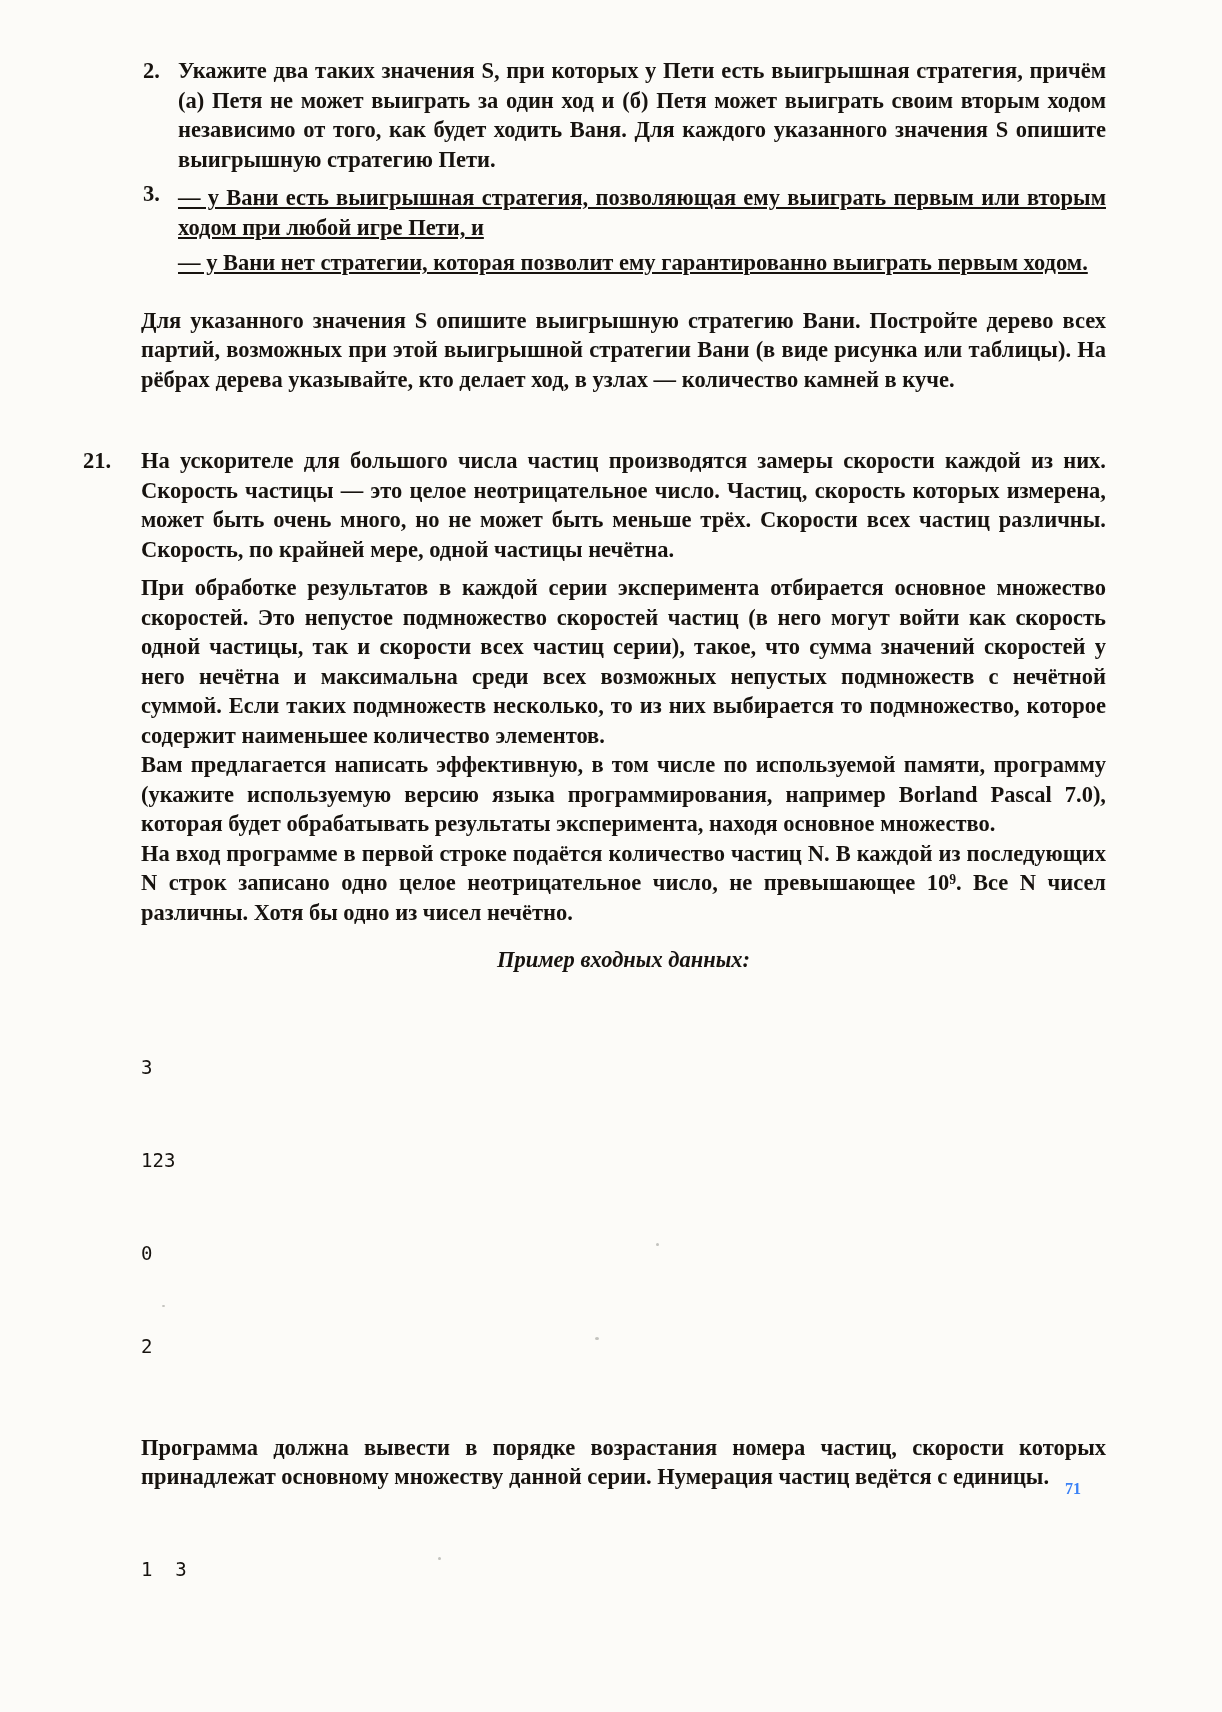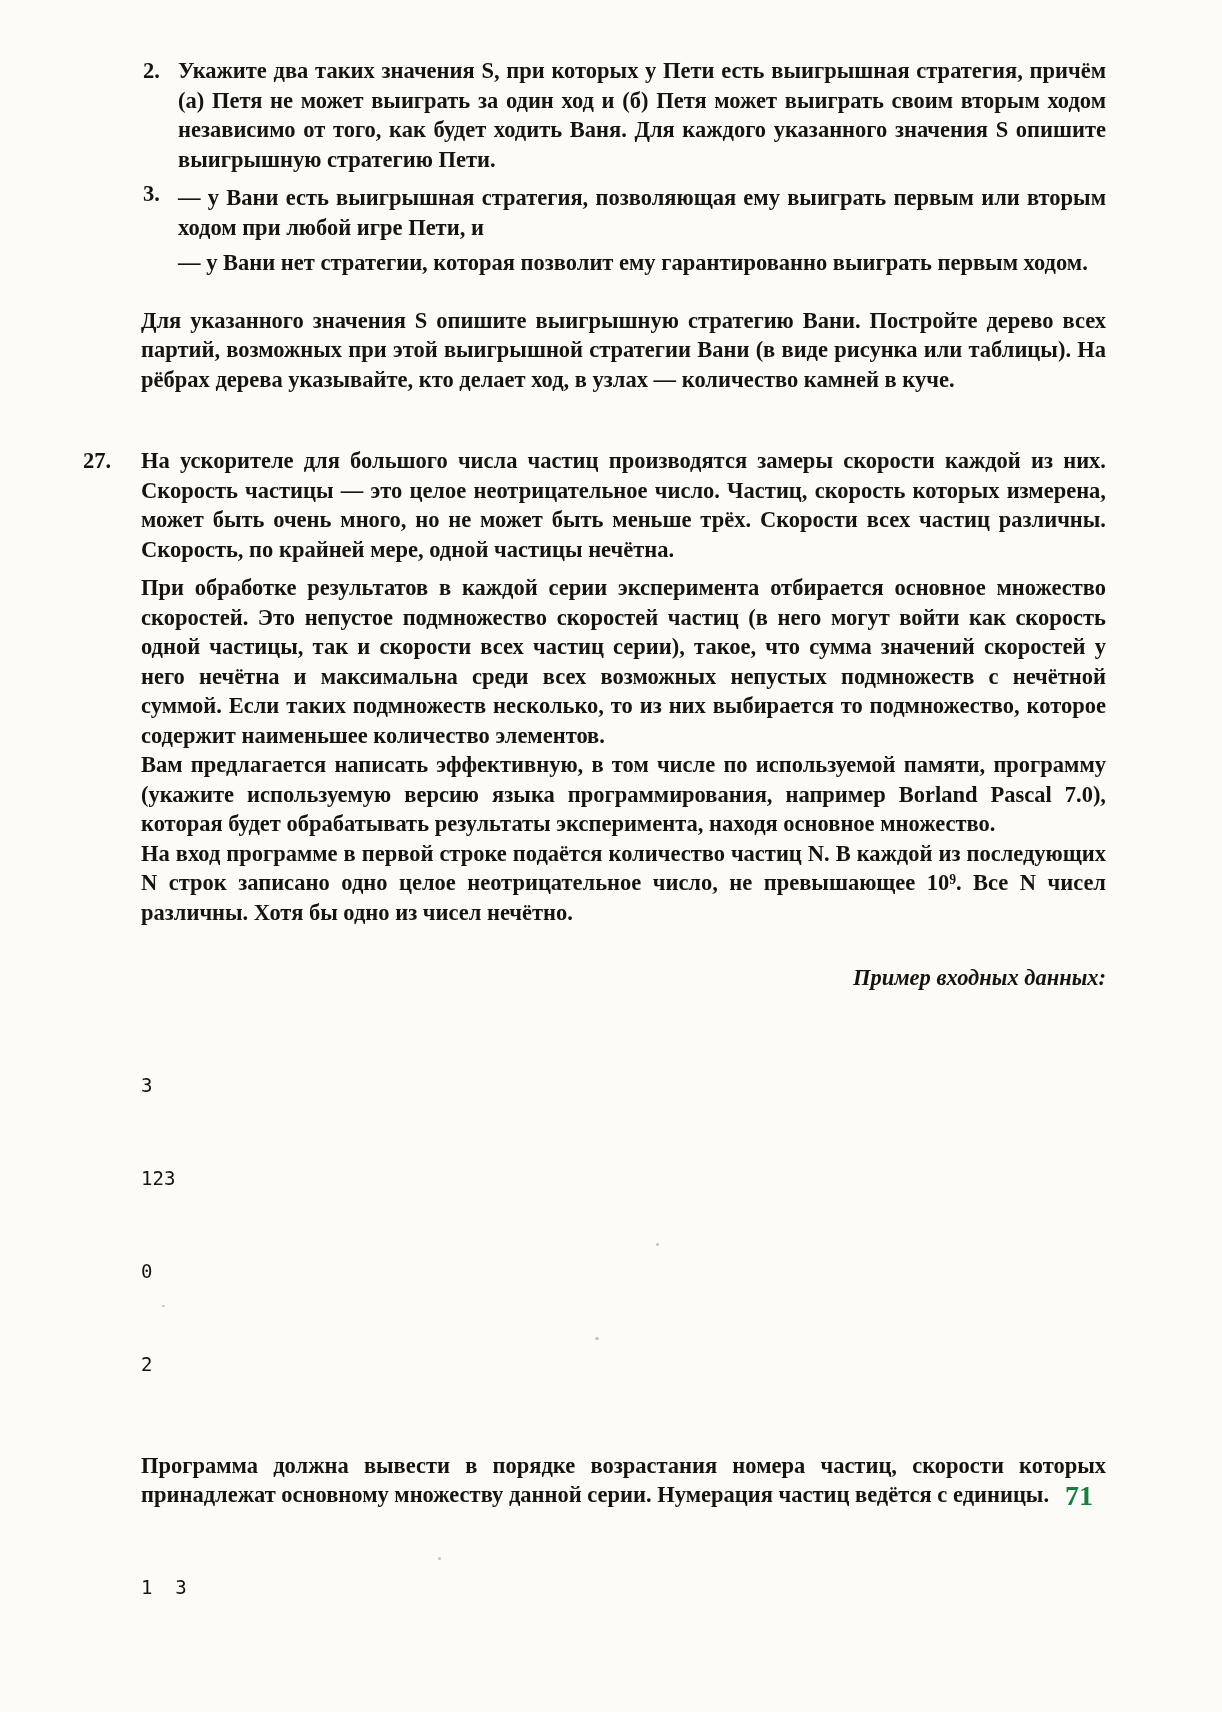--- a/index.html
+++ b/index.html
@@ -18,51 +18,51 @@
     font-size:22.5px;
     line-height:29.5px;
     font-weight:600;
     text-align:justify;
     hyphens:auto; -webkit-hyphens:auto;
   }
   
   .hang{ position:relative; padding-left:37px; margin-bottom:5px; }
   .hang .num{ position:absolute; left:2px; top:0; font-weight:700; }
   
-  .bullets{ padding-left:37px; margin:9px 0 28px 0; }
+  .bullets{ padding-left:37px; margin:9px 0 28px 0;text-decoration:underline; }
   .bullet{ margin-bottom:6px; text-align:justify; }
   .closing{ margin-bottom:52px; }
   
   .outdent{ position:relative; margin-bottom:9px; }
   .outdent .num{ position:absolute; left:-58px; top:0; font-weight:700; }
   .para{ text-align:justify; }
   .example-label{
     font-style:italic;
     font-weight:700;
-    margin:36px 0 15px 0;
-    text-align:right;
+    margin:18px 0 15px 0;
+    text-align:center;
   }
   .code-block{
     font-family:"DejaVu Sans Mono", monospace;
     font-size:19px;
     font-weight:400;
     line-height:31px;
     margin-bottom:9px;
     white-space:pre;
     text-align:left;
   }
   .out-desc{ margin-top:8px; }
   .page-number{
     position:absolute;
     top:1480px;
     left:1065px;
-    font-size:28px;
+    font-size:16px;
     font-weight:700;
     font-family:"Liberation Serif", serif;
-    color:#15803d;
+    color:#3b82f6;
   }
   
   .speck{ position:absolute; background:#8a8a84; border-radius:50%; opacity:.5; }
 </style>
 </head>
 <body>
 
 <div class="page">
   <div class="content">
 
@@ -76,21 +76,21 @@
     </div>
 
     <div class="bullets">
       <p class="bullet">— у Вани есть выигрышная стратегия, позволяющая ему выиграть первым или вторым ходом при любой игре Пети, и</p>
       <p class="bullet">— у Вани нет стратегии, которая позволит ему гарантированно выиграть первым ходом.</p>
     </div>
 
     <p class="para closing">Для указанного значения S опишите выигрышную стратегию Вани. Постройте дерево всех партий, возможных при этой выигрышной стратегии Вани (в виде рисунка или таблицы). На рёбрах дерева указывайте, кто делает ход, в узлах — количество камней в куче.</p>
 
     <div class="outdent">
-      <span class="num">27.</span>
+      <span class="num">21.</span>
       <span>На ускорителе для большого числа частиц производятся замеры скорости каждой из них. Скорость частицы — это целое неотрицательное число. Частиц, скорость которых измерена, может быть очень много, но не может быть меньше трёх. Скорости всех частиц различны. Скорость, по крайней мере, одной частицы нечётна.</span>
     </div>
 
     <p class="para">При обработке результатов в каждой серии эксперимента отбирается основное множество скоростей. Это непустое подмножество скоростей частиц (в него могут войти как скорость одной частицы, так и скорости всех частиц серии), такое, что сумма значений скоростей у него нечётна и максимальна среди всех возможных непустых подмножеств с нечётной суммой. Если таких подмножеств несколько, то из них выбирается то подмножество, которое содержит наименьшее количество элементов.</p>
     <p class="para">Вам предлагается написать эффективную, в том числе по используемой памяти, программу (укажите используемую версию языка программирования, например Borland Pascal 7.0), которая будет обрабатывать результаты эксперимента, находя основное множество.</p>
     <p class="para">На вход программе в первой строке подаётся количество частиц N. В каждой из последующих N строк записано одно целое неотрицательное число, не превышающее 10⁹. Все N чисел различны. Хотя бы одно из чисел нечётно.</p>
 
     <p class="example-label">Пример входных данных:</p>
 
     <div class="code-block">

